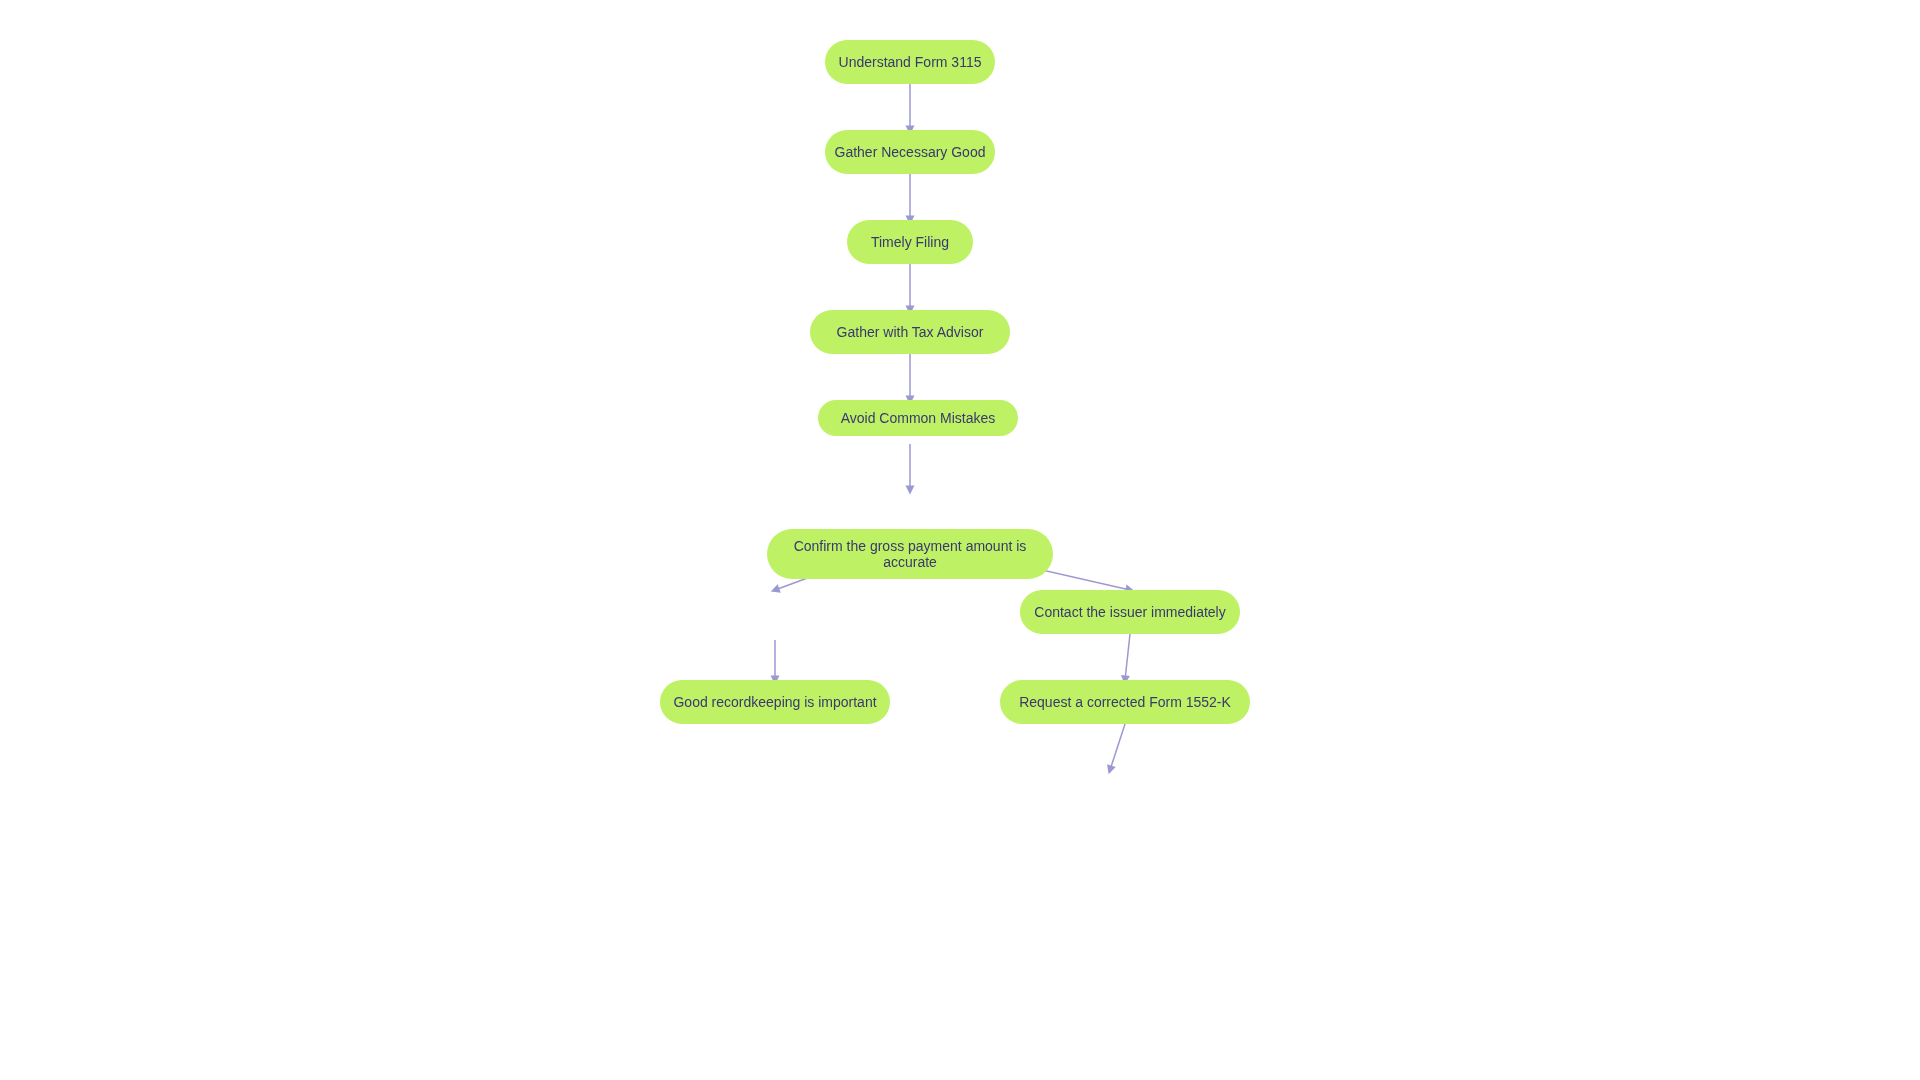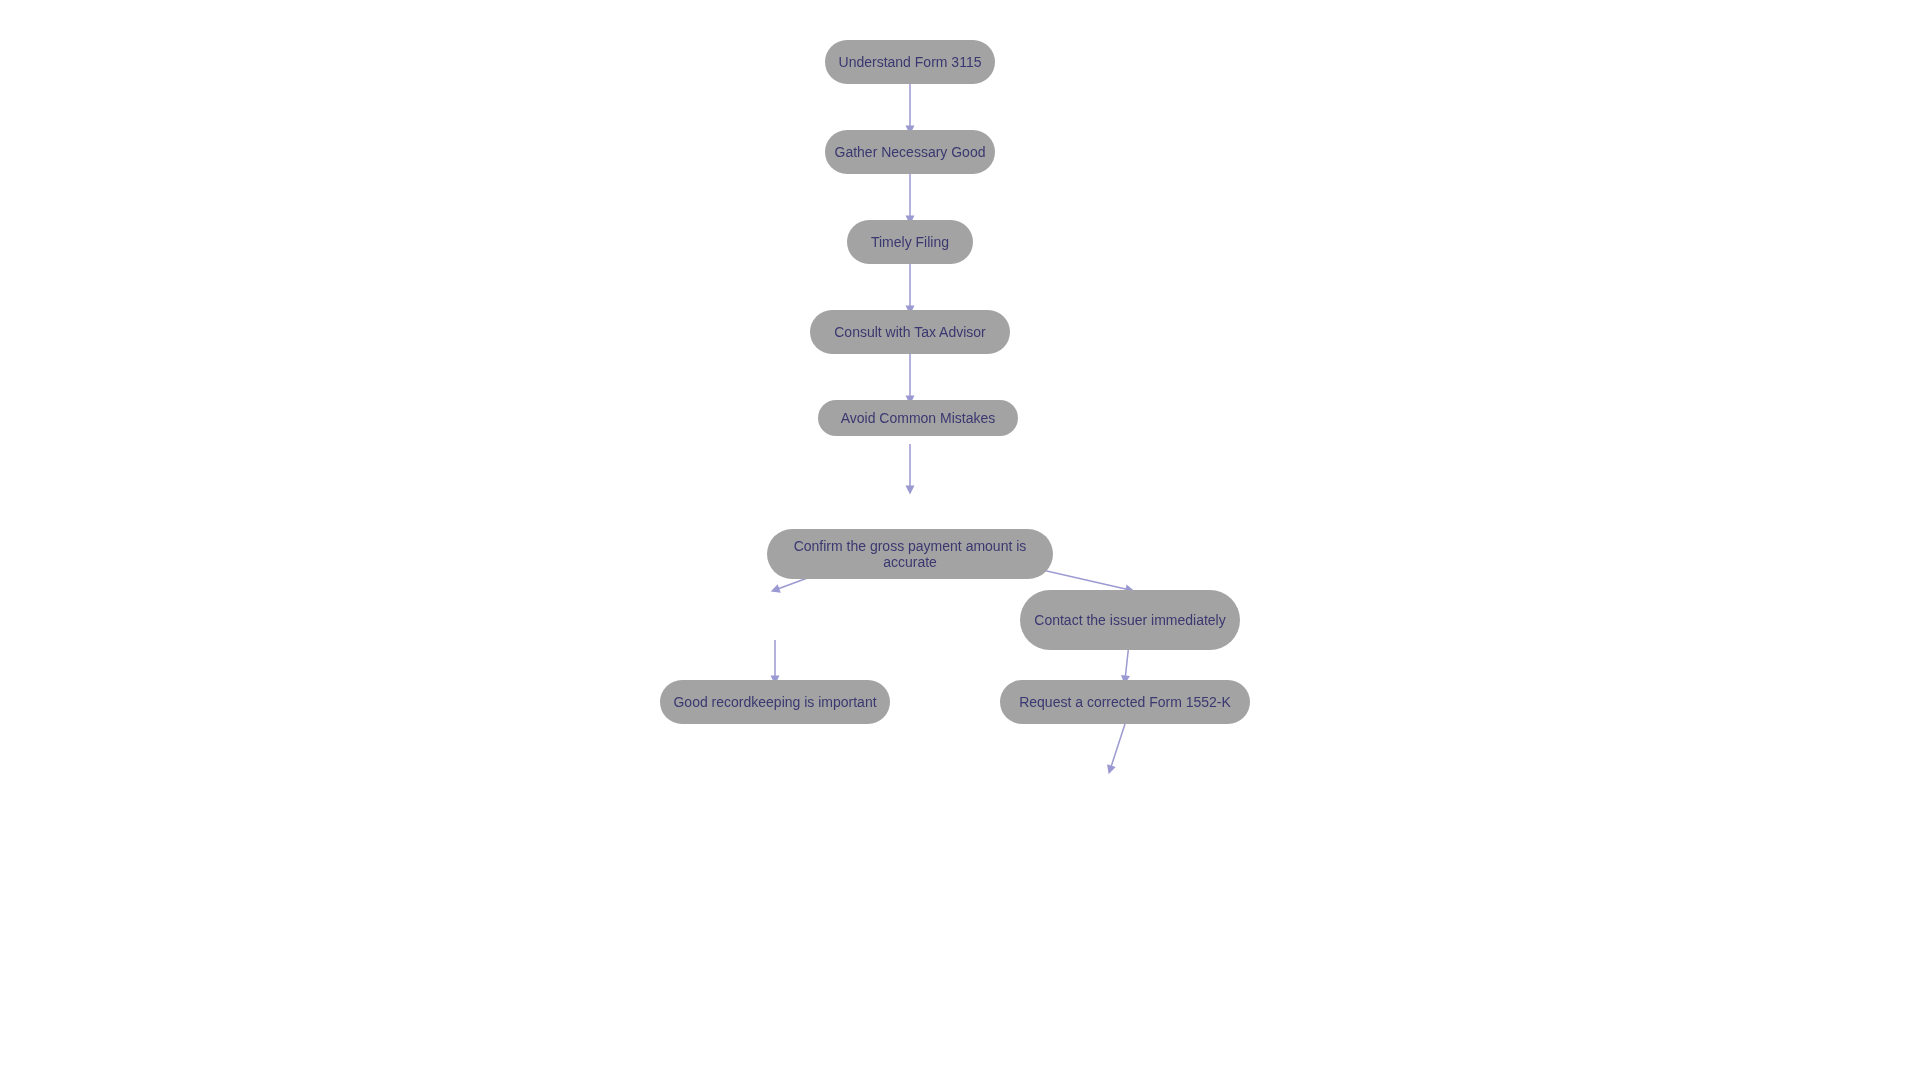--- a/index.html
+++ b/index.html
@@ -25,21 +25,21 @@
       top: 0;
       left: 0;
       width: 100%;
       height: 100%;
       pointer-events: none;
       overflow: visible;
     }
 
     .node {
       position: absolute;
-      background: #a3a3a3;
+      background: #bef264;
       border-radius: 50px;
       display: flex;
       align-items: center;
       justify-content: center;
       text-align: center;
       color: #3a3870;
       font-size: 14px;
       font-weight: 400;
       padding: 10px 20px;
       white-space: nowrap;
@@ -90,33 +90,33 @@
 
   <div class="node" style="left:215px; top:100px; width:170px; height:44px;">
     <span>Gather Necessary Good</span>
   </div>
 
   <div class="node" style="left:237px; top:190px; width:126px; height:44px;">
     <span>Timely Filing</span>
   </div>
 
   <div class="node" style="left:200px; top:280px; width:200px; height:44px;">
-    <span>Consult with Tax Advisor</span>
+    <span>Gather with Tax Advisor</span>
   </div>
 
   <div class="node" style="left:208px; top:370px; width:200px; height:36px;">
     <span>Avoid Common Mistakes</span>
   </div>
 
   <div class="node wide" style="left:157px; top:460px; width:286px; height:50px;">
     <span>Confirm the gross payment amount is accurate</span>
   </div>
 
 
-  <div class="node" style="left:410px; top:560px; width:220px; height:60px;">
+  <div class="node" style="left:410px; top:560px; width:220px; height:44px;">
     <span>Contact the issuer immediately</span>
   </div>
 
   <div class="node" style="left:50px; top:650px; width:230px; height:44px;">
     <span>Good recordkeeping is important</span>
   </div>
 
   <div class="node" style="left:390px; top:650px; width:250px; height:44px;">
     <span>Request a corrected Form 1552-K</span>
   </div>

